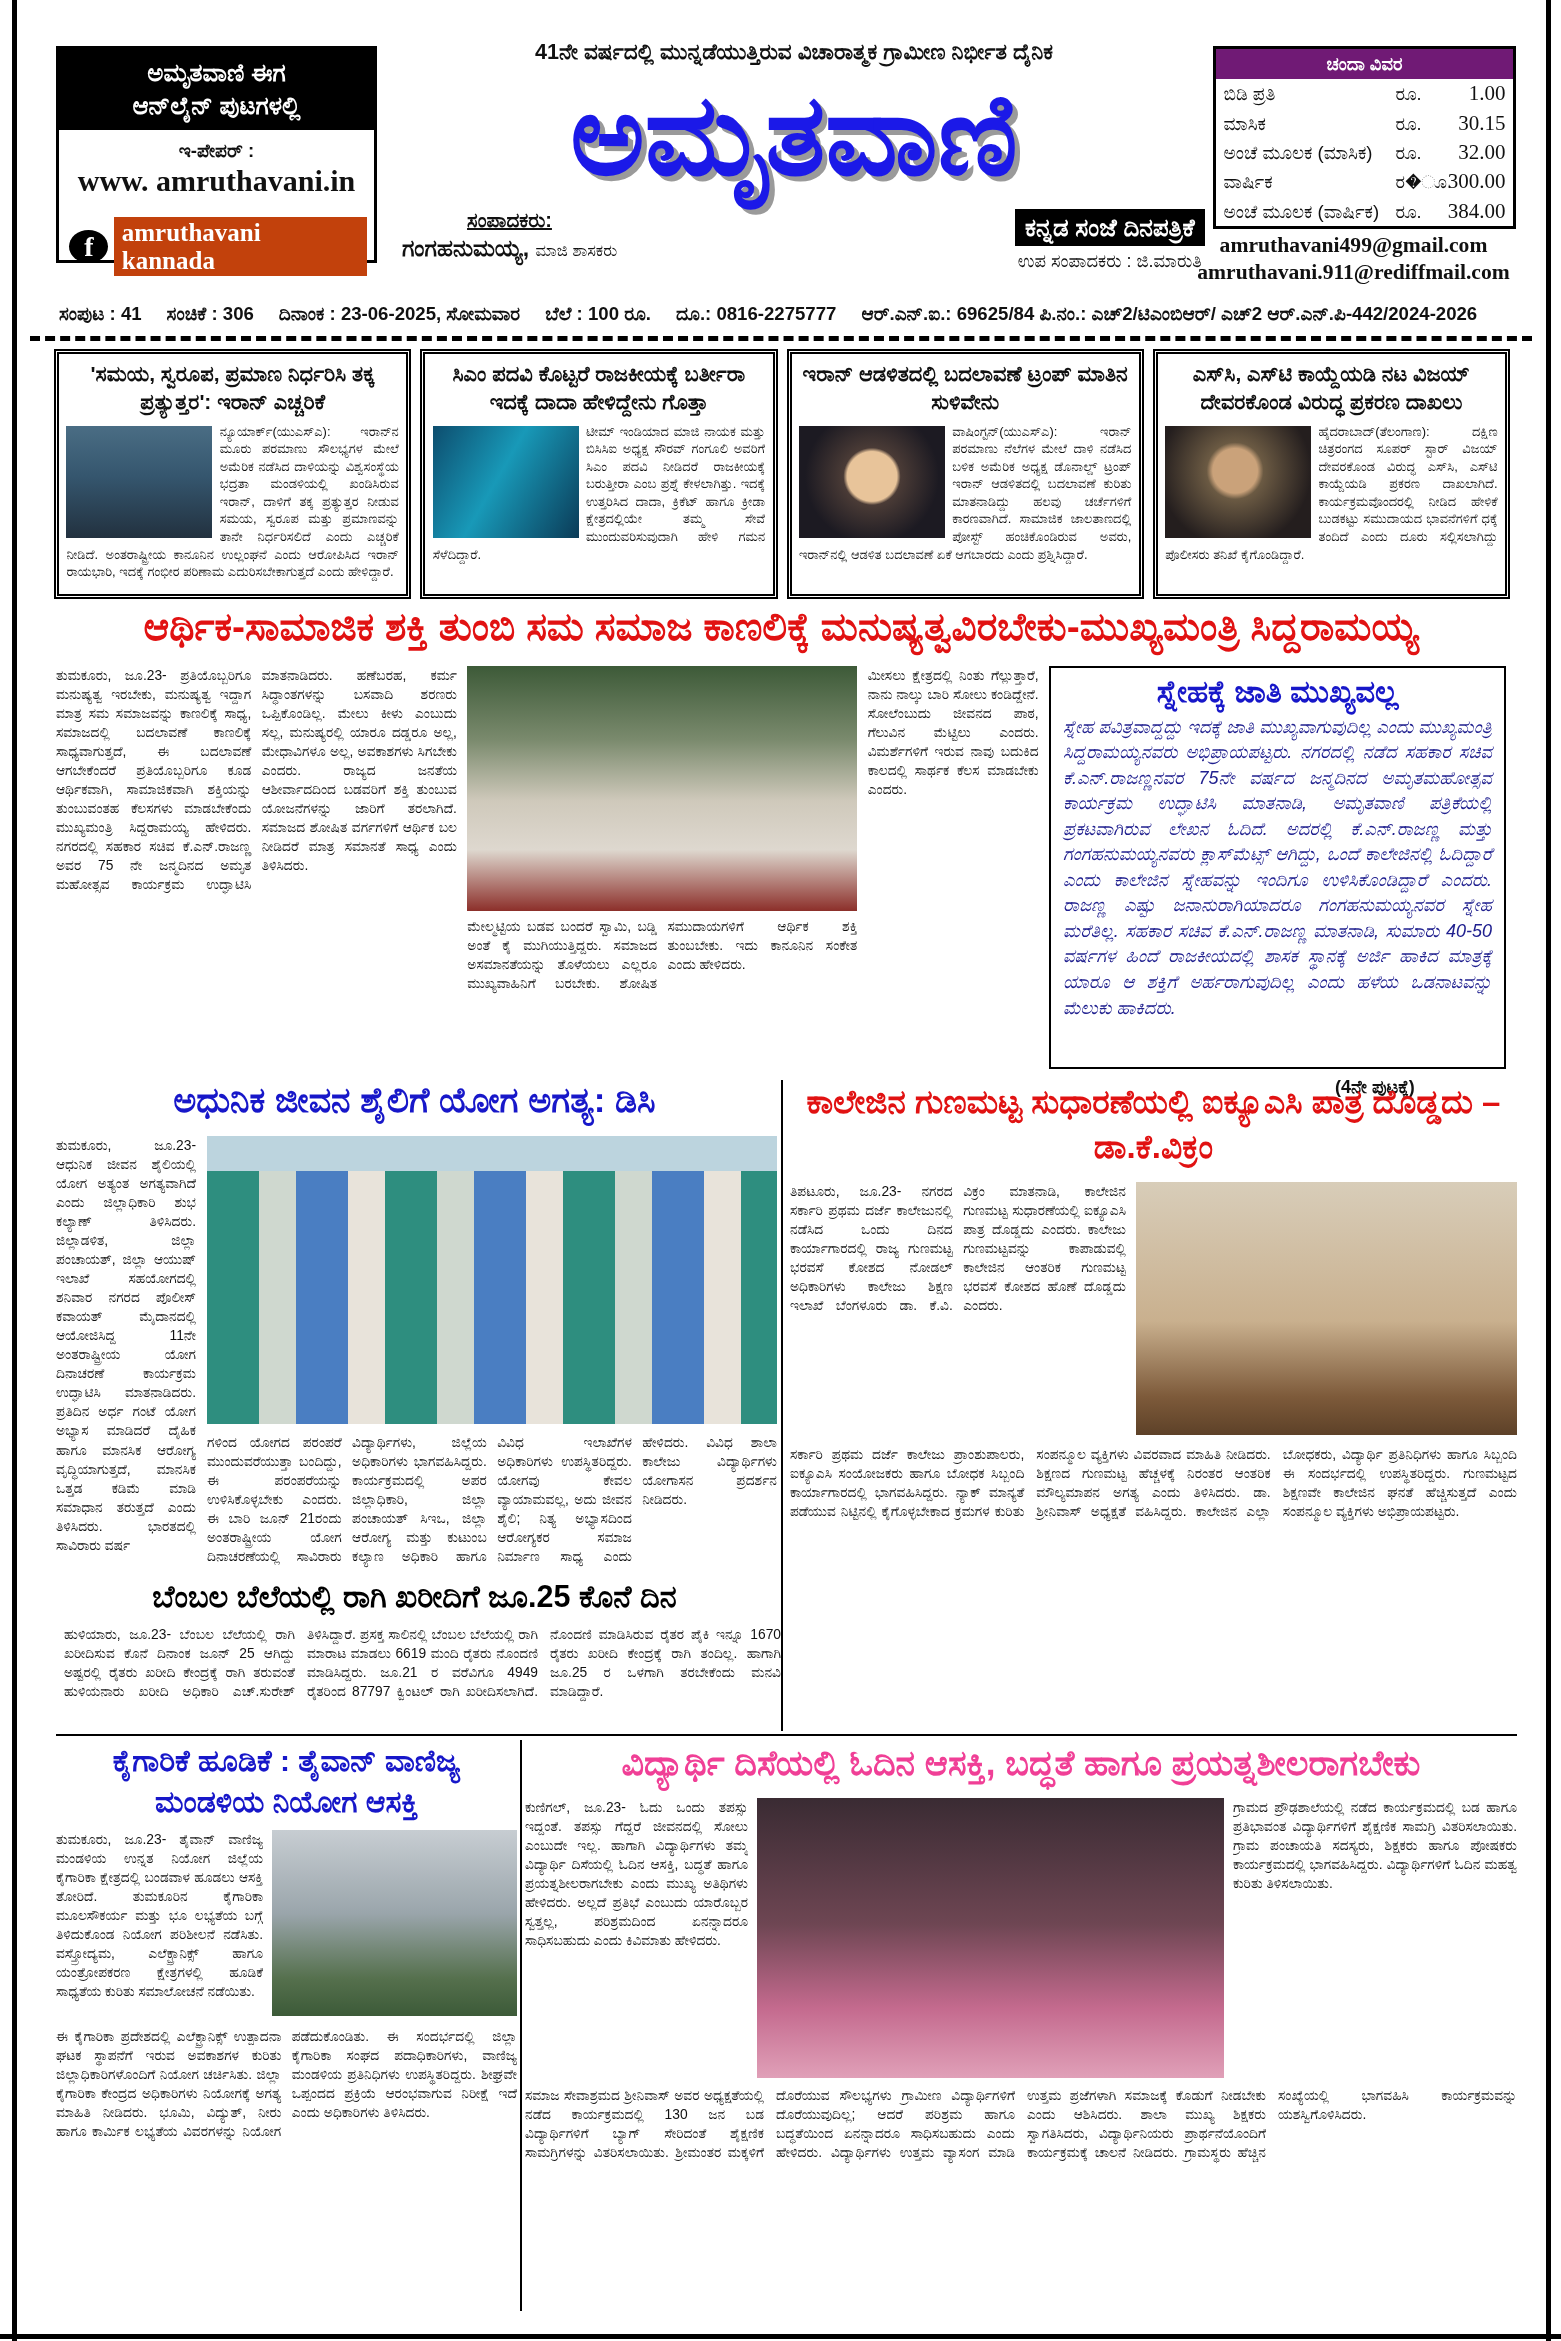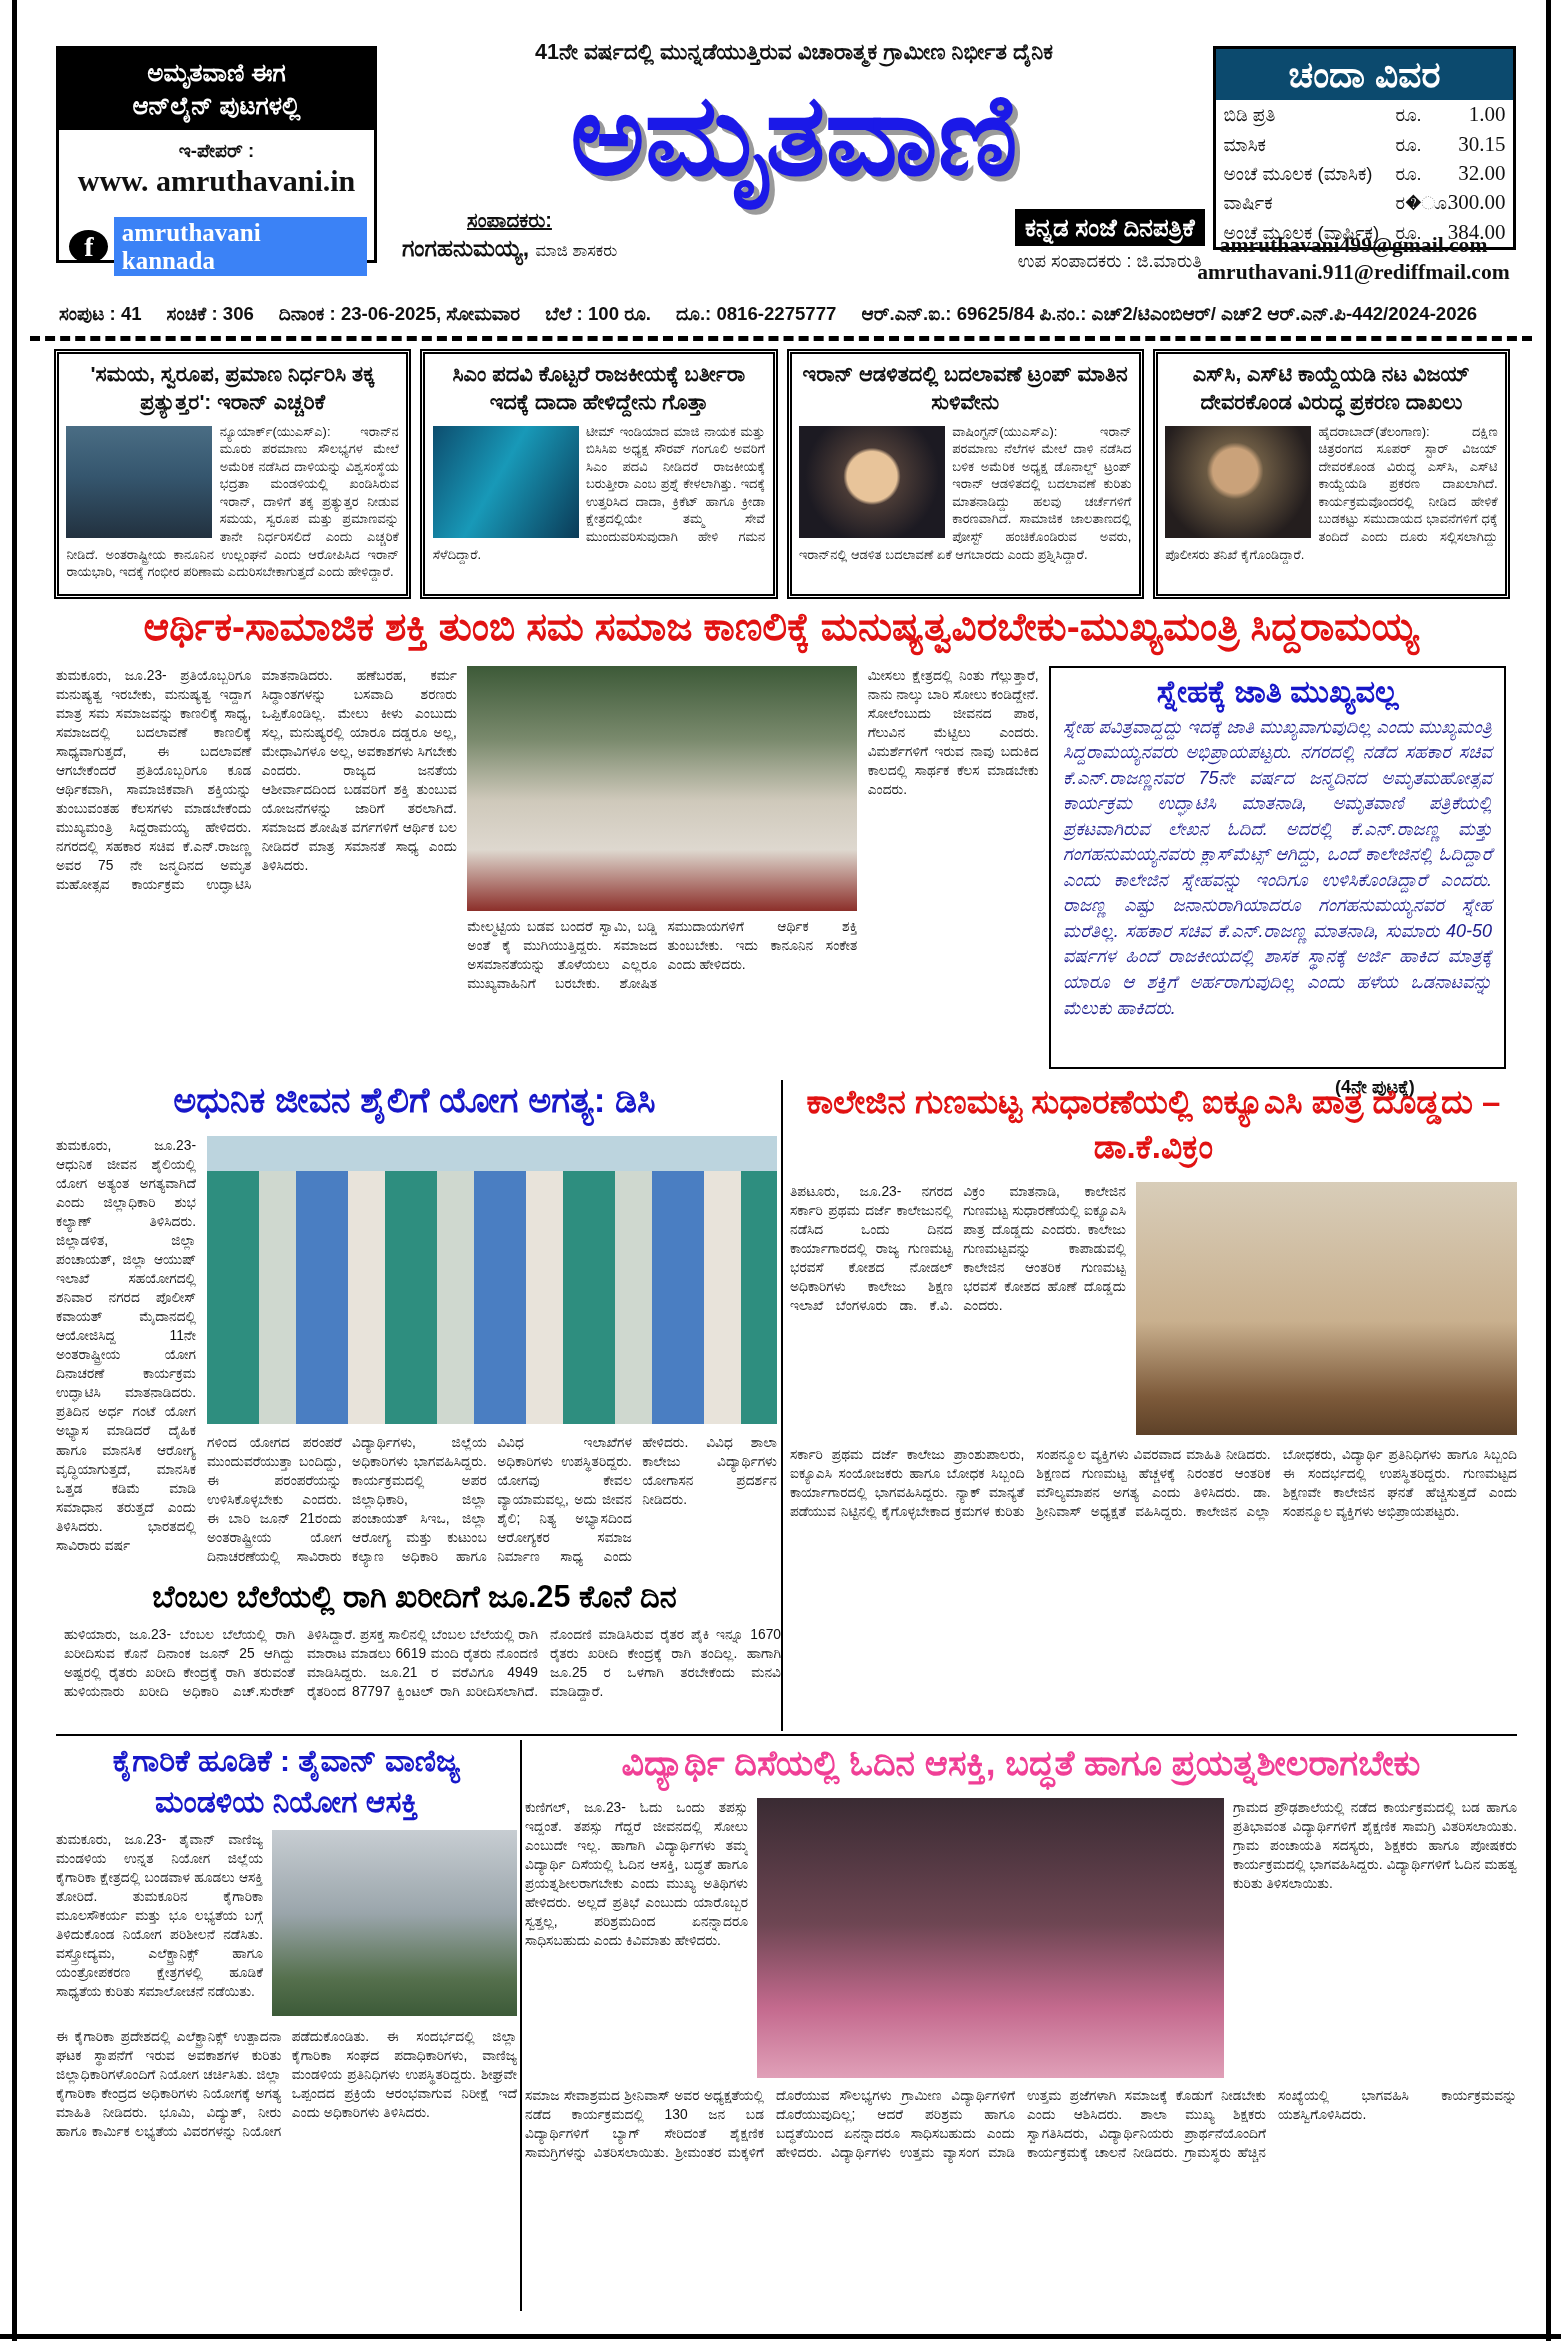--- a/index.html
+++ b/index.html
@@ -10,36 +10,36 @@
   .bottom-bar{position:absolute;left:0;right:0;bottom:3px;height:5.2px;background:#000;}
 
   
   .promo{position:absolute;left:56px;top:46px;width:321px;height:217px;border:3px solid #000;box-sizing:border-box;}
   .promo-banner{background:#000;color:#fff;text-align:center;font-weight:bold;font-size:24.5px;line-height:1.35;padding:7.4px 3px;}
   .promo-epaper{text-align:center;font-size:18.6px;font-weight:bold;margin-top:10.4px;}
   .promo-site{text-align:center;font-family:"Liberation Serif","DejaVu Serif",serif;font-weight:bold;font-size:30px;margin-top:1.5px;}
   .fb-row{display:flex;align-items:center;gap:6px;margin:19.3px 7.4px 0 10.4px;}
   .fb-icon{width:39px;height:33px;background:#000;border-radius:50%;color:#fff;display:flex;align-items:center;justify-content:center;
            font-family:"Liberation Serif",serif;font-weight:bold;font-size:28px;flex:0 0 auto;}
-  .fb-label{background:#3b82f6;color:#fff;font-family:"Liberation Serif",serif;font-weight:bold;font-size:25px;padding:1.5px 7.4px;flex:1;}
+  .fb-label{background:#c2410c;color:#fff;font-family:"Liberation Serif",serif;font-weight:bold;font-size:25px;padding:1.5px 7.4px;flex:1;}
 
   .head-center{position:absolute;left:383px;top:39px;width:822px;text-align:center;}
   .tagline{font-size:21.6px;font-weight:bold;}
   .masthead{font-size:113px;line-height:141px;font-weight:bold;color:var(--masthead,#1b19e8);
             text-shadow:5.2px 5.2px 0 #9a9a9a;white-space:nowrap;}
   .ed-row{display:flex;justify-content:space-between;align-items:flex-start;margin-top:3px;}
   .ed-block{width:253px;}
   .ed-label{font-size:20px;font-weight:bold;text-decoration:underline;}
   .ed-name{font-size:23px;font-weight:bold;margin-top:3px;}
   .ed-suffix{font-size:16.4px;font-weight:normal;}
   .type-badge{display:inline-block;background:#000;color:#fff;font-weight:bold;font-size:24.5px;padding:4.5px 10.4px;}
   .sub-ed{font-size:18px;margin-top:4.5px;}
 
   .subbox{position:absolute;left:1213px;top:46px;width:303px;border:3.7px solid #000;box-sizing:border-box;background:#fff;}
-  .subbox-title{background:#0c4a6e;color:#fff;text-align:center;font-weight:bold;font-size:36px;padding:4.5px 0;}
+  .subbox-title{background:#701a75;color:#fff;text-align:center;font-weight:bold;font-size:18px;padding:4.5px 0;}
   .subrow{display:flex;align-items:baseline;font-weight:normal;padding:2.2px 7.4px;}
   .subrow .lbl{flex:1;font-size:18.6px;}
   .subrow .cur{width:43px;font-size:18px;}
   .subrow .amt{width:67px;text-align:right;font-family:"Liberation Serif",serif;font-size:21px;}
   .emails{position:absolute;left:1190px;top:232px;width:327px;text-align:center;
           font-family:"Liberation Serif",serif;font-weight:bold;font-size:21.6px;line-height:1.25;}
 
   
   .infobar{position:absolute;left:59px;top:303px;width:1446px;display:flex;gap:25px;font-weight:bold;font-size:18.6px;white-space:nowrap;}
   .dash-rule{position:absolute;left:30px;top:336px;width:1502px;border-top:5.2px dashed #000;}

